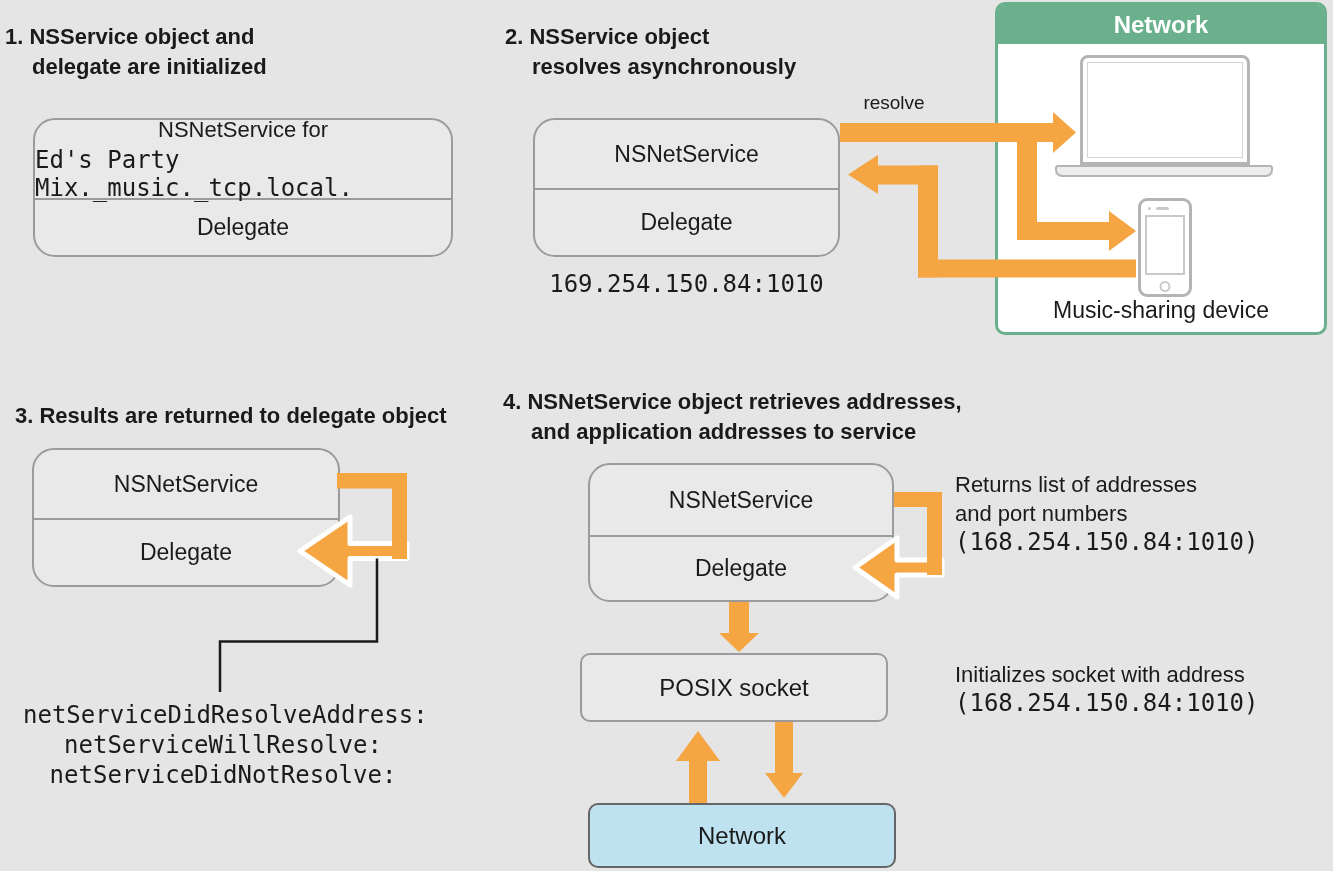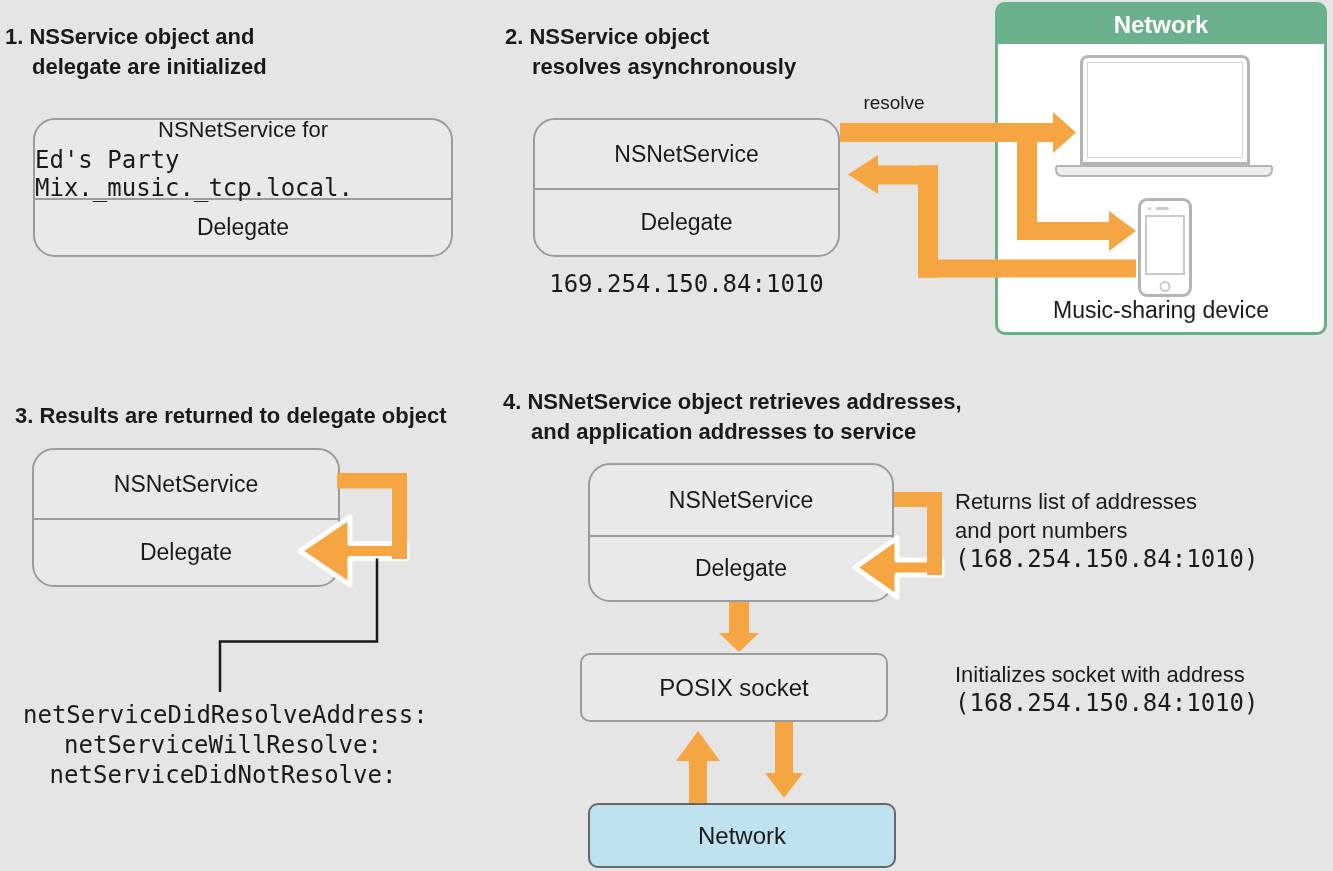--- a/index.html
+++ b/index.html
@@ -110,21 +110,21 @@
   </div>
 
   <div class="simplebox posix" style="left:580px;top:653px;width:308px;height:69px;">
     <span>POSIX socket</span>
   </div>
 
   <div class="simplebox bluebox" style="left:588px;top:803px;width:308px;height:65px;">
     <span>Network</span>
   </div>
 
-  <div class="abs note" style="left:955px;top:487px;">
+  <div class="abs note" style="left:955px;top:470px;">
     <div>Returns list of addresses</div>
     <div>and port numbers</div>
     <div class="mono" style="font-size:24px;">(168.254.150.84:1010)</div>
   </div>
   <div class="abs note" style="left:955px;top:660px;">
     <div>Initializes socket with address</div>
     <div class="mono" style="font-size:24px;">(168.254.150.84:1010)</div>
   </div>
 
   <svg width="1333" height="871" viewBox="0 0 1333 871">

